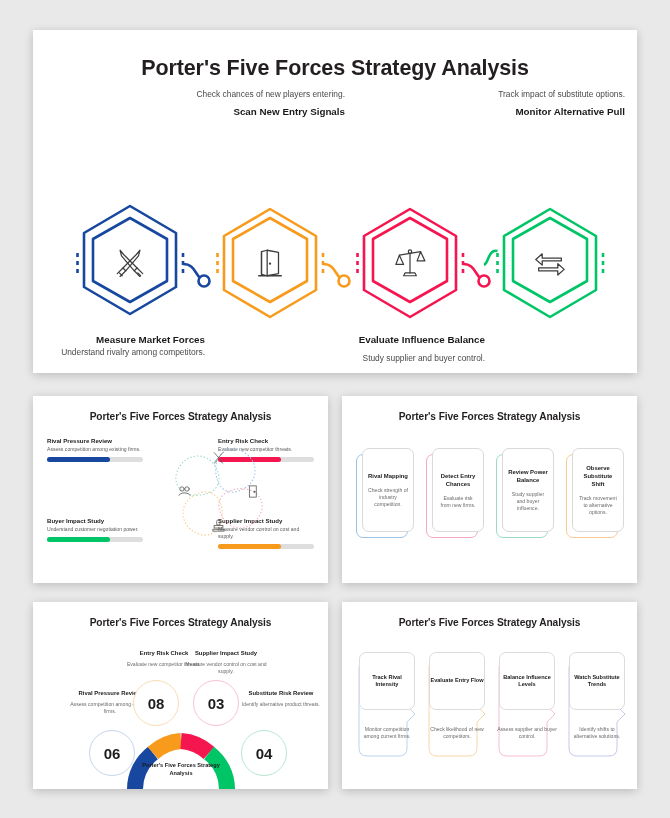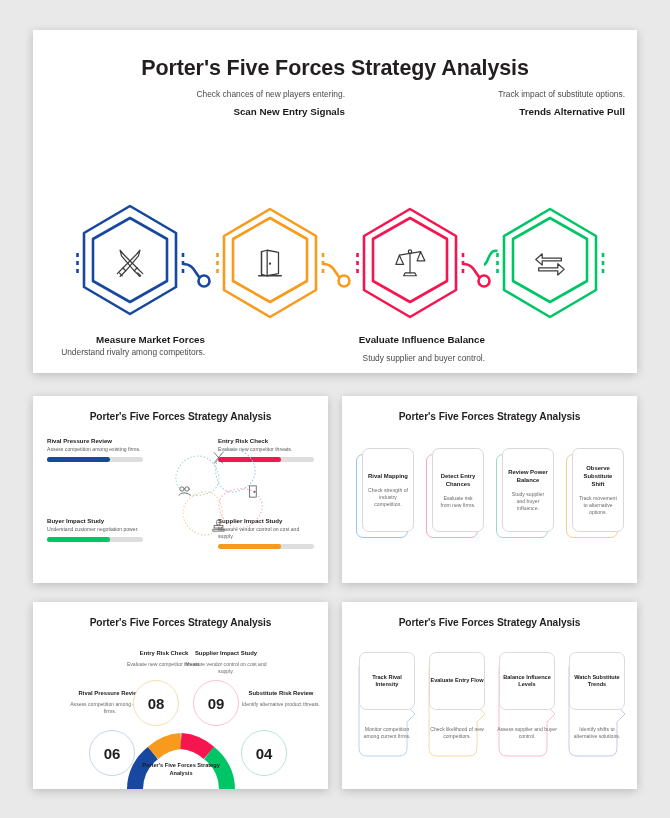--- a/index.html
+++ b/index.html
@@ -207,21 +207,21 @@
       </div>
       <div class="hexcol" style="left:302px;">
         <div class="cap-top" style="top:248px;">
           <div class="cap-head">Evaluate Influence Balance</div>
           <div class="cap-sub" style="margin-top:6px;">Study supplier and buyer control.</div>
         </div>
       </div>
       <div class="hexcol" style="left:442px;">
         <div class="cap-top" style="top:8px;">
           <div class="cap-sub">Track impact of substitute options.</div>
-          <div class="cap-head">Trends Alternative Pull</div>
+          <div class="cap-head">Monitor Alternative Pull</div>
         </div>
       </div>
 
     </div>
   </div>
 
   <div class="slide" id="t1">
     <div class="t-title">Porter's Five Forces Strategy Analysis</div>
 
     <div class="stat" style="left:14px; top:41px;">
@@ -347,21 +347,21 @@
     </div>
     <div class="blabel" style="left:205px; top:88px;">
       <div class="bl-h">Substitute Risk Review</div>
       <div class="bl-p">Identify alternative product threats.</div>
     </div>
 
     <div class="bub" style="left:100px; top:78px;">
       <div class="circ" style="border-color:#F8DCB4;">08</div>
     </div>
     <div class="bub" style="left:160px; top:78px;">
-      <div class="circ" style="border-color:#F8C3D2;">09</div>
+      <div class="circ" style="border-color:#F8C3D2;">03</div>
     </div>
     <div class="bub" style="left:56px; top:128px;">
       <div class="circ" style="border-color:#C6D4EA;">06</div>
     </div>
     <div class="bub" style="left:208px; top:128px;">
       <div class="circ" style="border-color:#B4E8D0;">04</div>
     </div>
 
     <svg width="120" height="70" viewBox="0 0 120 70" style="position:absolute;left:88px;top:125px;">
       <g fill="none" stroke-width="16">

